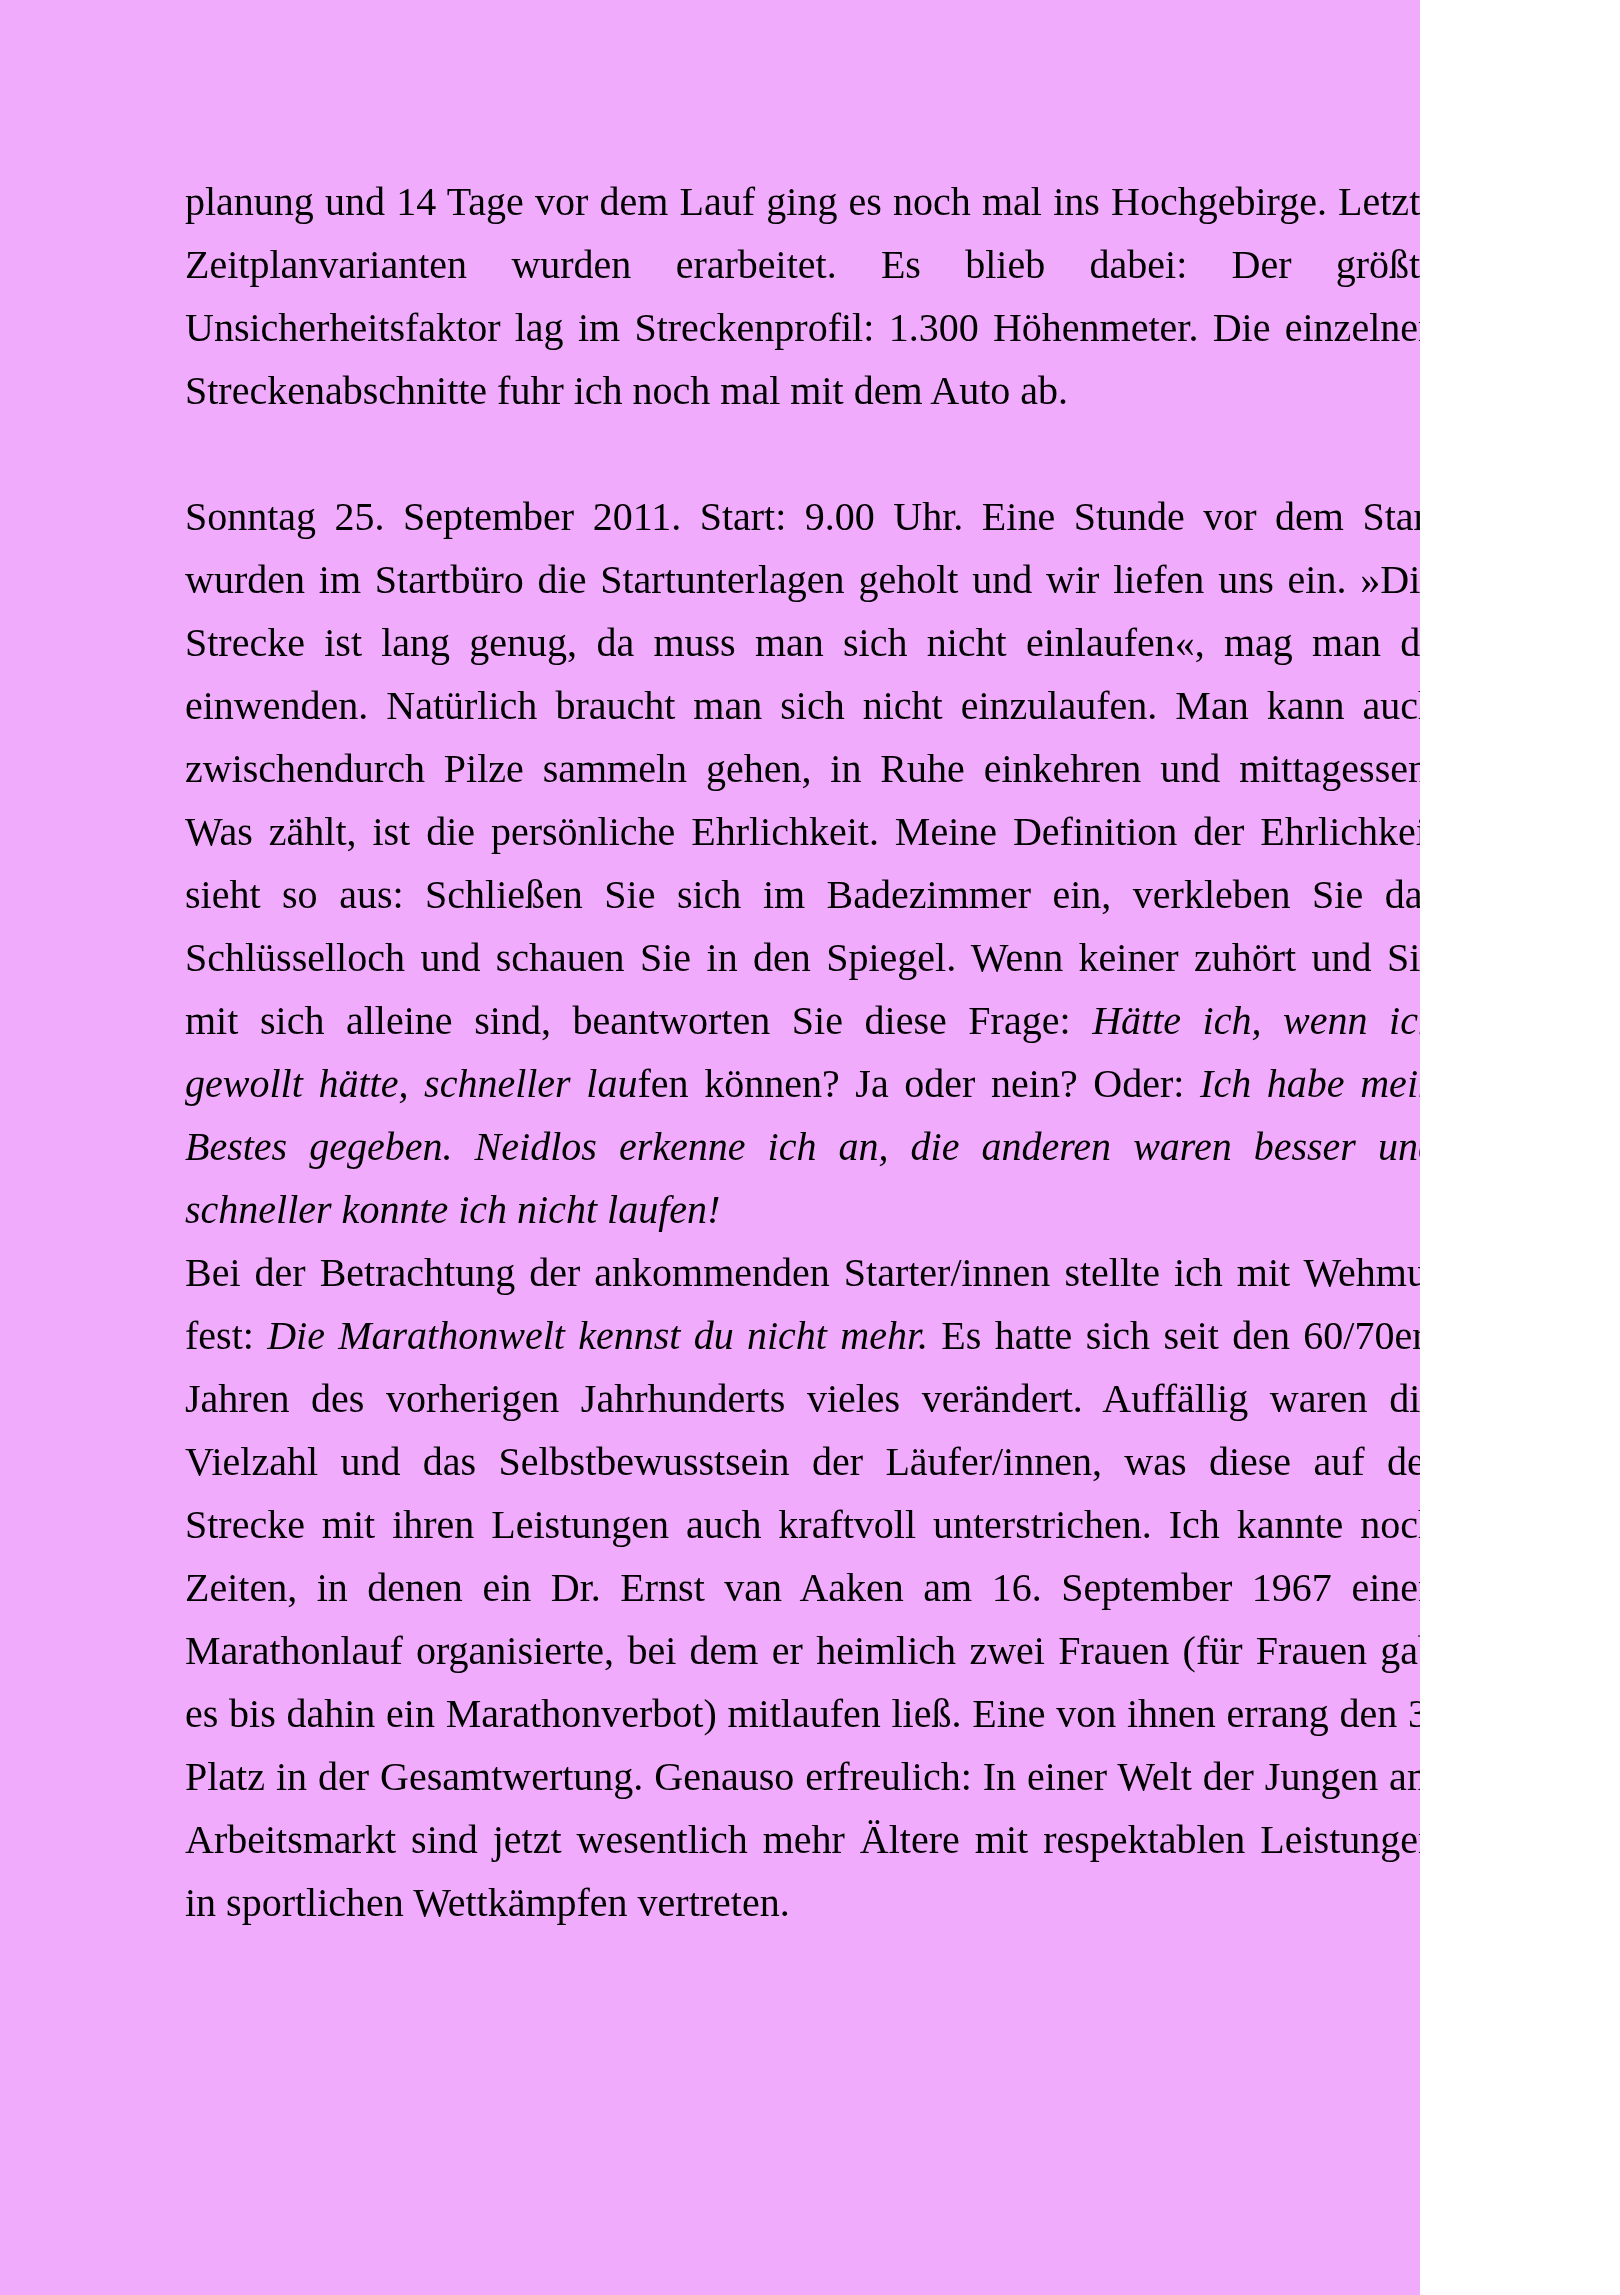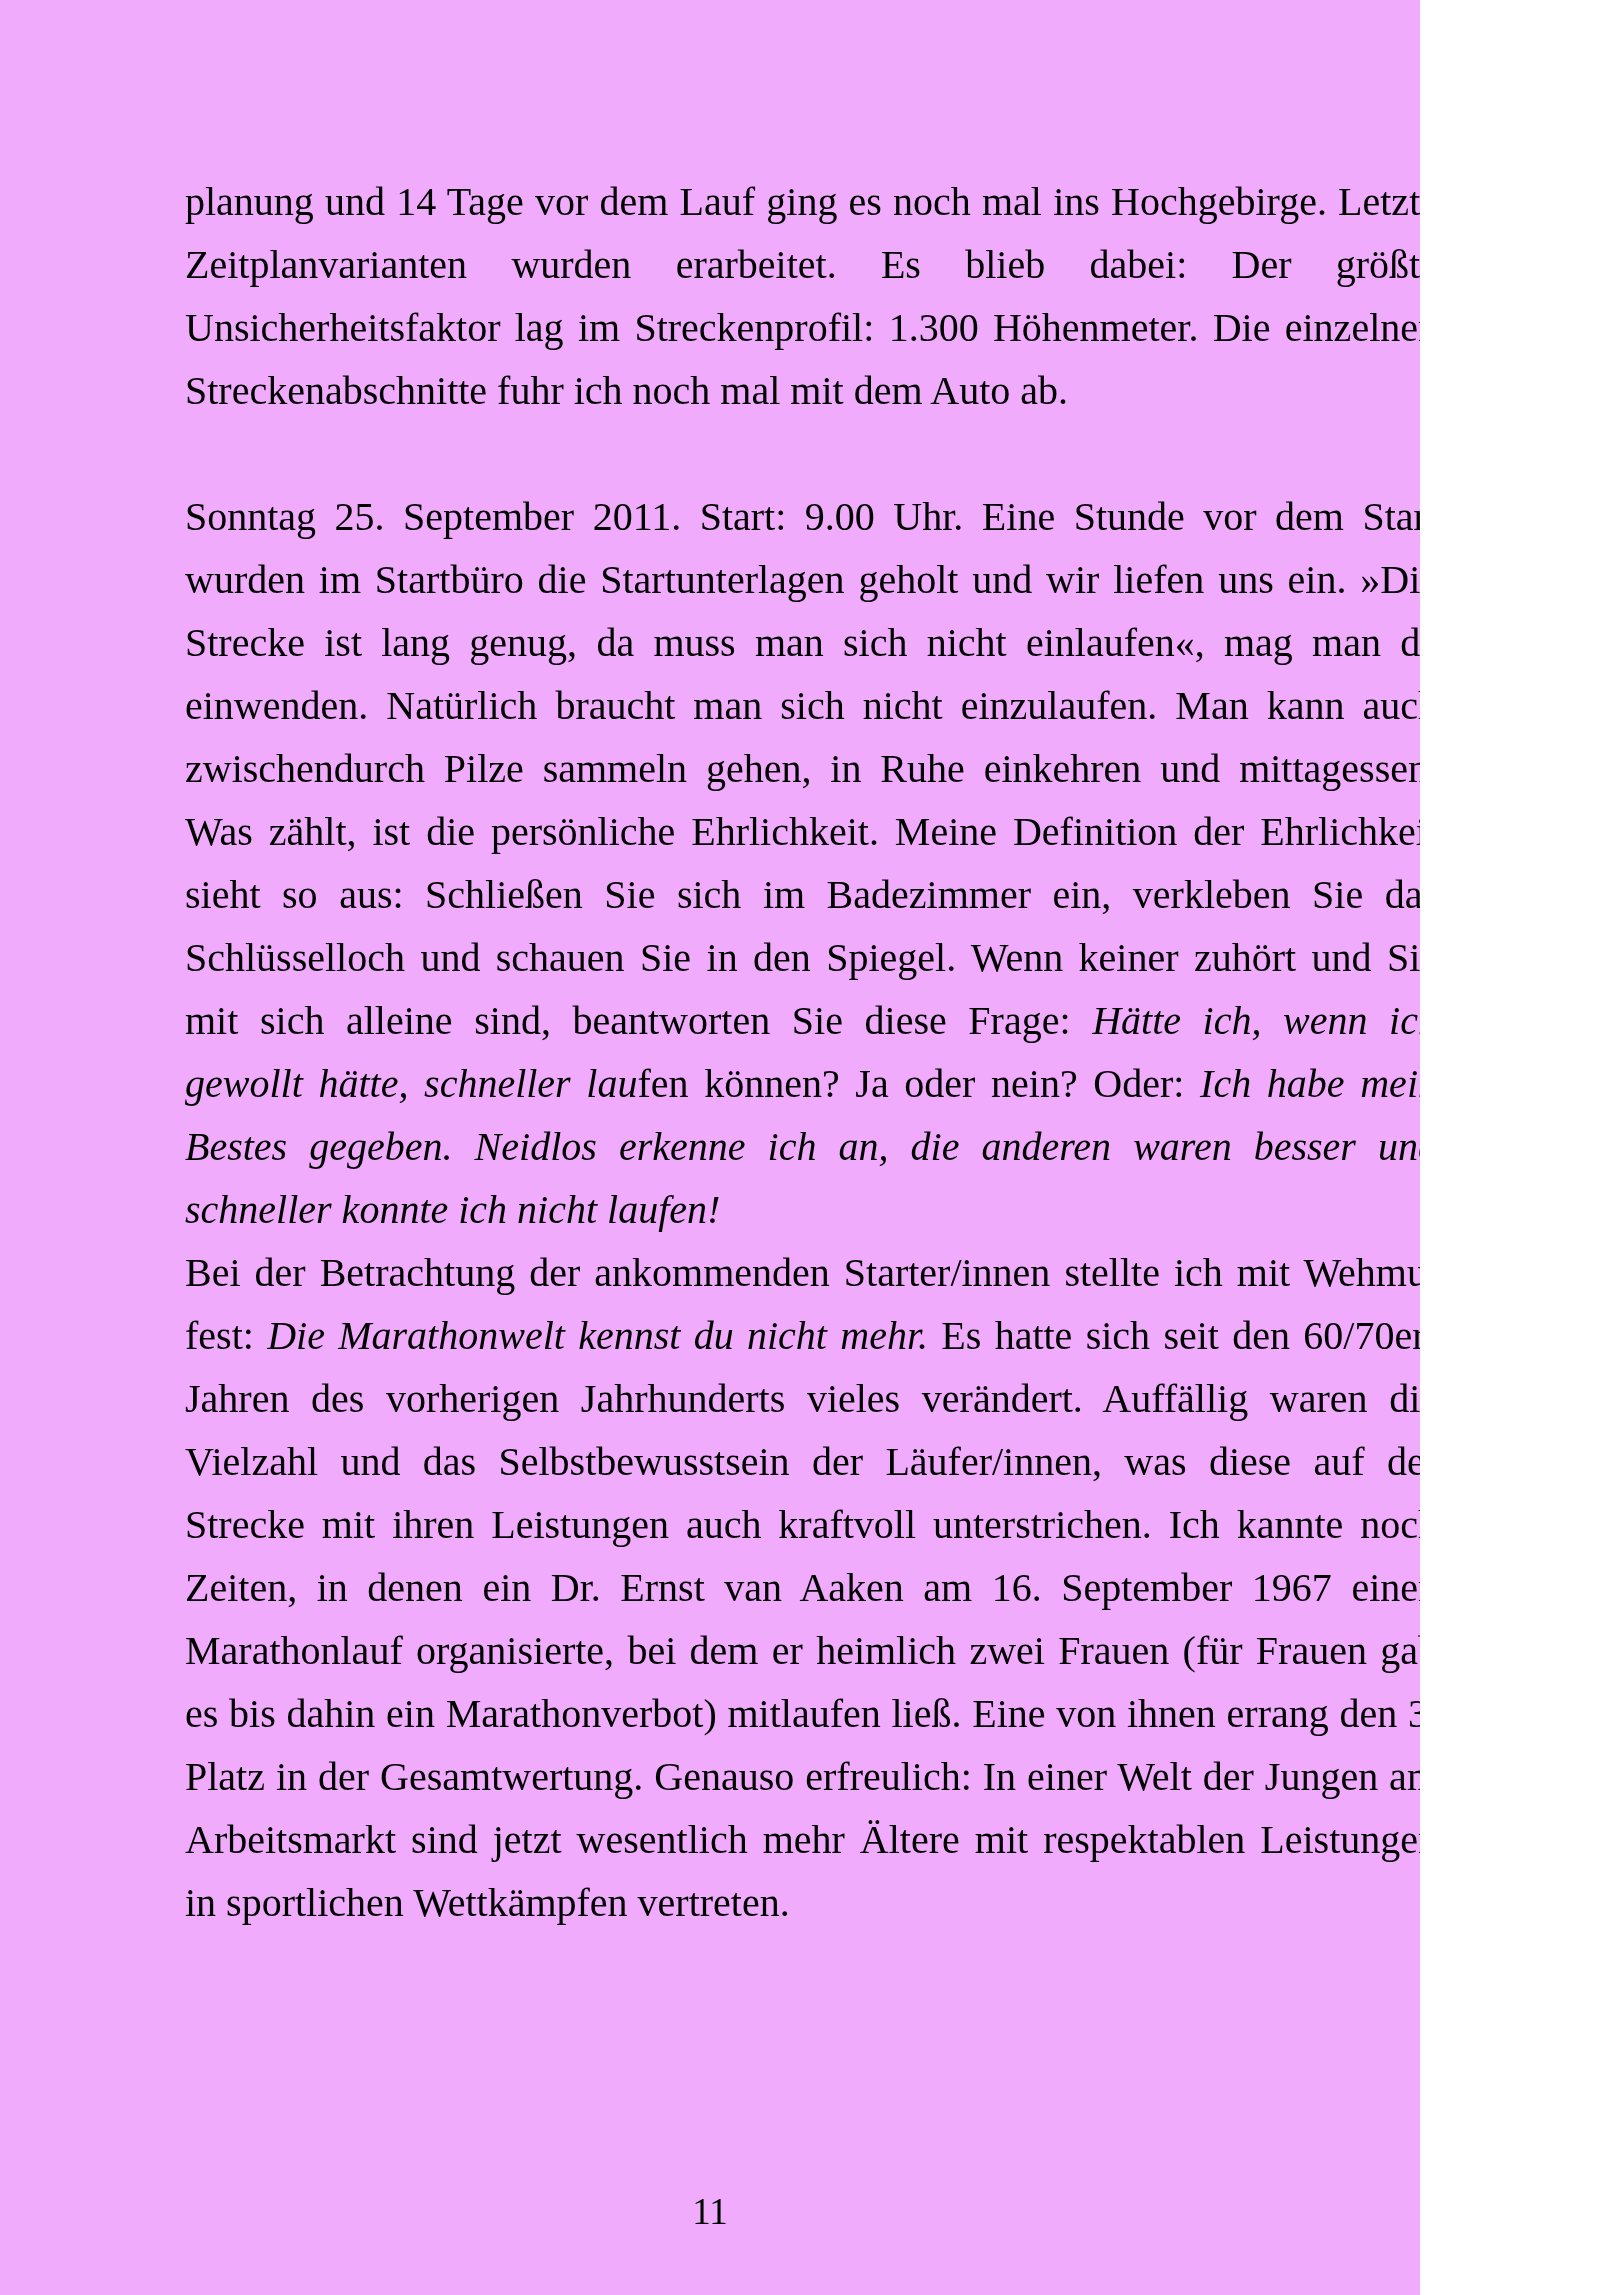--- a/index.html
+++ b/index.html
@@ -51,15 +51,14 @@
 </style>
 </head>
 <body>
 
 <div class="page">
   <div class="text-block" id="paragraphs">
       <p class="para"><span class="run">planung und 14 Tage vor dem Lauf ging es noch mal ins Hochgebirge. Letzte Zeitplanvarianten wurden erarbeitet. Es blieb dabei: Der größte Unsicherheitsfaktor lag im Streckenprofil: 1.300 Höhenmeter. Die einzelnen Streckenabschnitte fuhr ich noch mal mit dem Auto ab.</span></p>
       <p class="para gap-before"><span class="run">Sonntag 25. September 2011. Start: 9.00 Uhr. Eine Stunde vor dem Start wurden im Startbüro die Startunterlagen geholt und wir liefen uns ein. »Die Strecke ist lang genug, da muss man sich nicht einlaufen«, mag man da einwenden. Natürlich braucht man sich nicht einzulaufen. Man kann auch zwischendurch Pilze sammeln gehen, in Ruhe einkehren und mittagessen. Was zählt, ist die persönliche Ehrlichkeit. Meine Definition der Ehrlichkeit sieht so aus: Schließen Sie sich im Badezimmer ein, verkleben Sie das Schlüsselloch und schauen Sie in den Spiegel. Wenn keiner zuhört und Sie mit sich alleine sind, beantworten Sie diese Frage: </span><span class="run italic">Hätte ich, wenn ich gewollt hätte, schneller lau</span><span class="run">fen können? Ja oder nein? Oder: </span><span class="run italic">Ich habe mein Bestes gegeben. Neidlos erkenne ich an, die anderen waren besser und schneller konnte ich nicht laufen!</span></p>
       <p class="para"><span class="run">Bei der Betrachtung der ankommenden Starter/innen stellte ich mit Wehmut fest: </span><span class="run italic">Die Marathonwelt kennst du nicht mehr.</span><span class="run"> Es hatte sich seit den 60/70er-Jahren des vorherigen Jahrhunderts vieles verändert. Auffällig waren die Vielzahl und das Selbstbewusstsein der Läufer/innen, was diese auf der Strecke mit ihren Leistungen auch kraftvoll unterstrichen. Ich kannte noch Zeiten, in denen ein Dr. Ernst van Aaken am 16. September 1967 einen Marathonlauf organisierte, bei dem er heimlich zwei Frauen (für Frauen gab es bis dahin ein Marathonverbot) mitlaufen ließ. Eine von ihnen errang den 3. Platz in der Gesamtwertung. Genauso erfreulich: In einer Welt der Jungen am Arbeitsmarkt sind jetzt wesentlich mehr Ältere mit respektablen Leistungen in sportlichen Wettkämpfen vertreten.</span></p>
     </div>
-  <div class="page-number">11</div>
 </div>
 
 
 </body></html>

